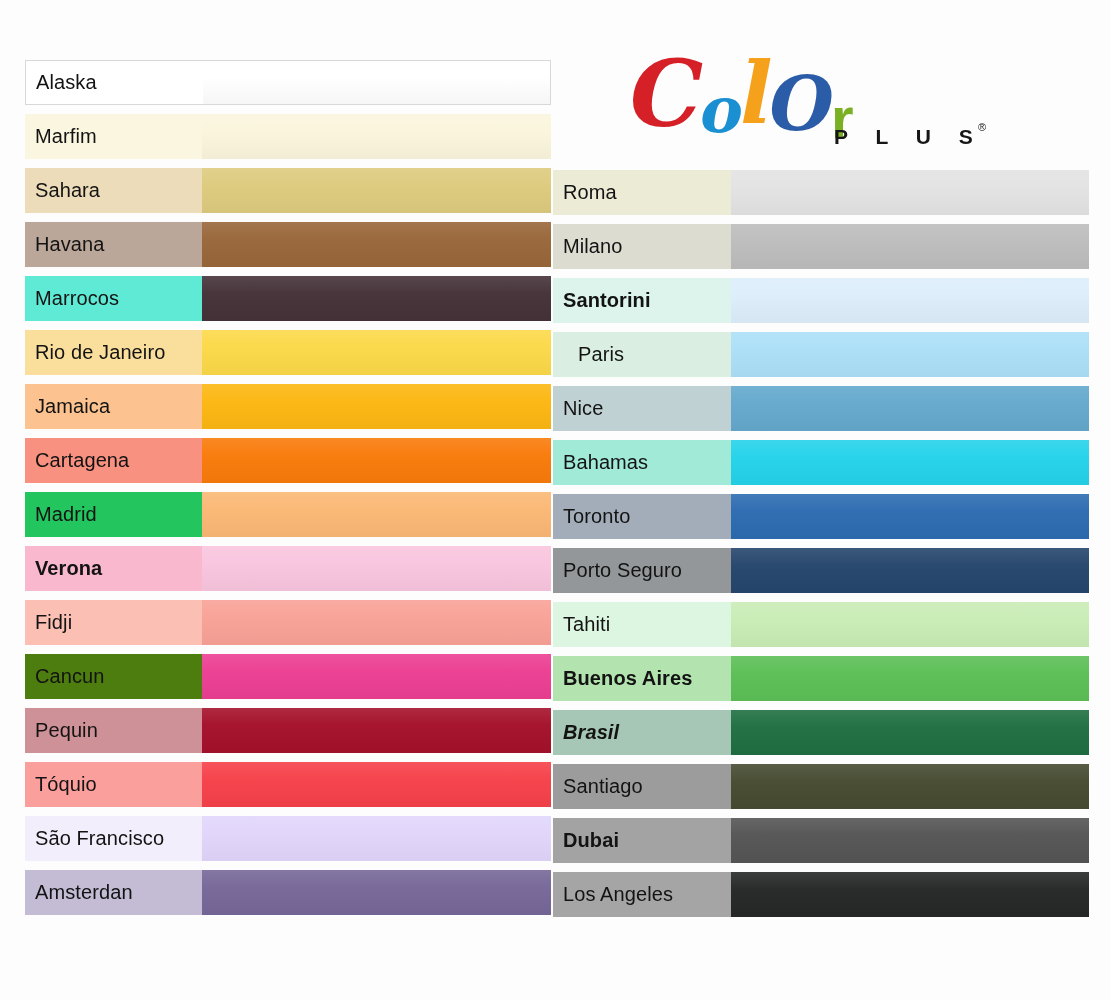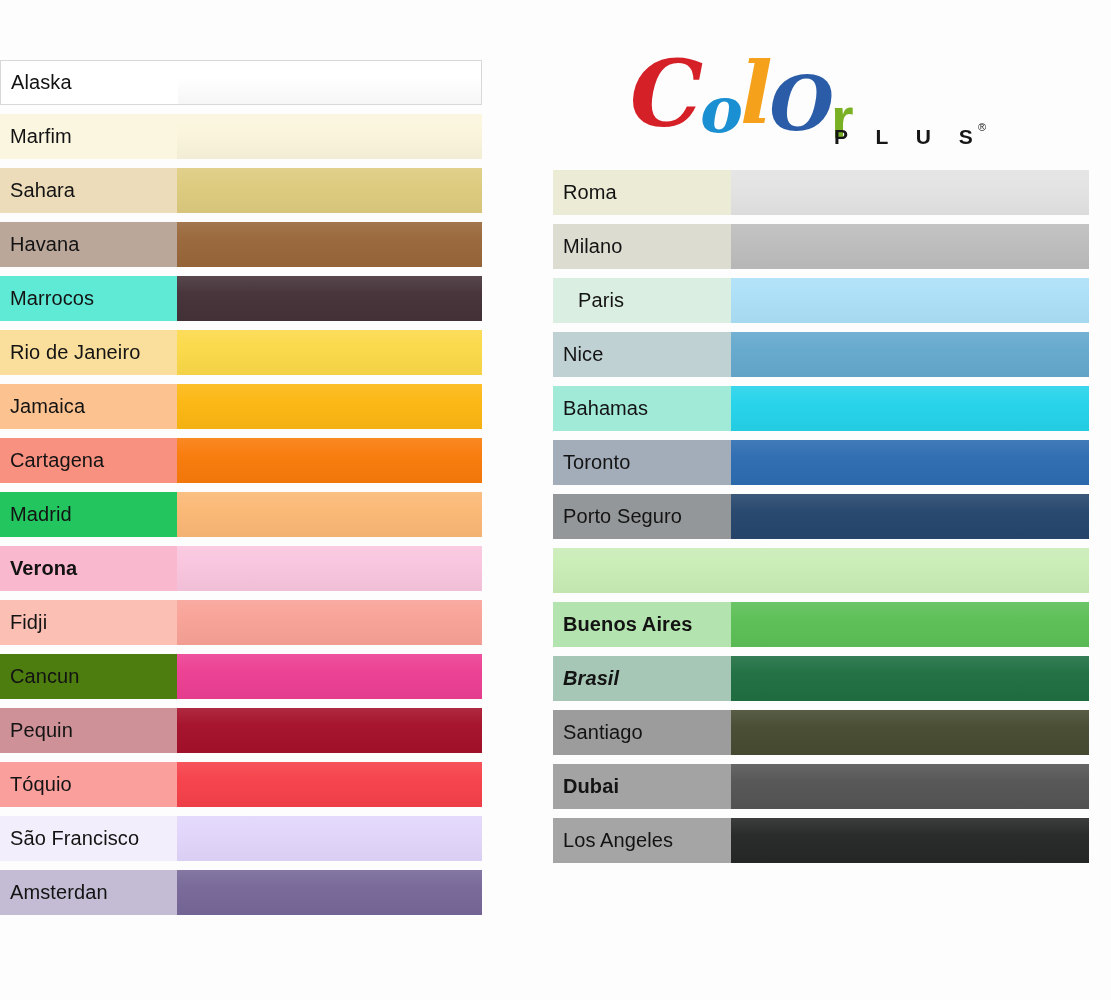--- a/index.html
+++ b/index.html
@@ -66,21 +66,21 @@
     position: absolute;
     left: 348px;
     top: 78px;
     font-size: 11px;
     color: #161616;
     font-family: "Liberation Sans", sans-serif;
   }
 
   
   .column { position: absolute; }
-  #col-left  { left: 0;   top: 60px; width: 482px; text-align: center; }
+  #col-left  { left: 25px;   top: 60px; width: 526px; text-align: center; }
   #col-right { left: 553px; top: 170px; width: 536px; }
 
   .swatch-row {
     position: relative;
     height: 45px;
     margin-bottom: 9px;
     display: flex;
     align-items: stretch;
     overflow: hidden;
   }
@@ -204,40 +204,45 @@
   <div class="column" id="col-right">
       <div class="swatch-row">
         <div class="swatch-label" style="background: rgb(236, 235, 213);">Roma</div>
         <div class="swatch-color" style="background: rgb(227, 227, 227);"></div>
       </div>
       <div class="swatch-row">
         <div class="swatch-label" style="background: rgb(220, 220, 208);">Milano</div>
         <div class="swatch-color" style="background: rgb(189, 189, 189);"></div>
       </div>
       <div class="swatch-row">
+        <div class="swatch-label bold" style="background: rgb(221, 244, 236);">Santorini</div>
+        <div class="swatch-color" style="background: rgb(221, 238, 251);"></div>
+      </div>
+      <div class="swatch-row">
         <div class="swatch-label" style="background: rgb(219, 238, 226); padding-left: 25px;">Paris</div>
         <div class="swatch-color" style="background: rgb(172, 224, 248);"></div>
       </div>
       <div class="swatch-row">
         <div class="swatch-label" style="background: rgb(191, 209, 211);">Nice</div>
         <div class="swatch-color" style="background: rgb(100, 169, 205);"></div>
       </div>
       <div class="swatch-row">
         <div class="swatch-label" style="background: rgb(161, 234, 216);">Bahamas</div>
         <div class="swatch-color" style="background: rgb(37, 211, 234);"></div>
       </div>
       <div class="swatch-row">
         <div class="swatch-label" style="background: rgb(162, 173, 185);">Toronto</div>
         <div class="swatch-color" style="background: rgb(45, 108, 177);"></div>
       </div>
       <div class="swatch-row">
         <div class="swatch-label" style="background: rgb(148, 151, 153);">Porto Seguro</div>
         <div class="swatch-color" style="background: rgb(38, 70, 108);"></div>
       </div>
       <div class="swatch-row">
+        <div class="swatch-label" style="background: rgb(221, 246, 226);">Tahiti</div>
         <div class="swatch-color" style="background: rgb(201, 237, 182);"></div>
       </div>
       <div class="swatch-row">
         <div class="swatch-label bold" style="background: rgb(179, 227, 174);">Buenos Aires</div>
         <div class="swatch-color" style="background: rgb(92, 191, 86);"></div>
       </div>
       <div class="swatch-row">
         <div class="swatch-label bold" style="background: rgb(166, 199, 181); font-style: italic;">Brasil</div>
         <div class="swatch-color" style="background: rgb(31, 111, 66);"></div>
       </div>

